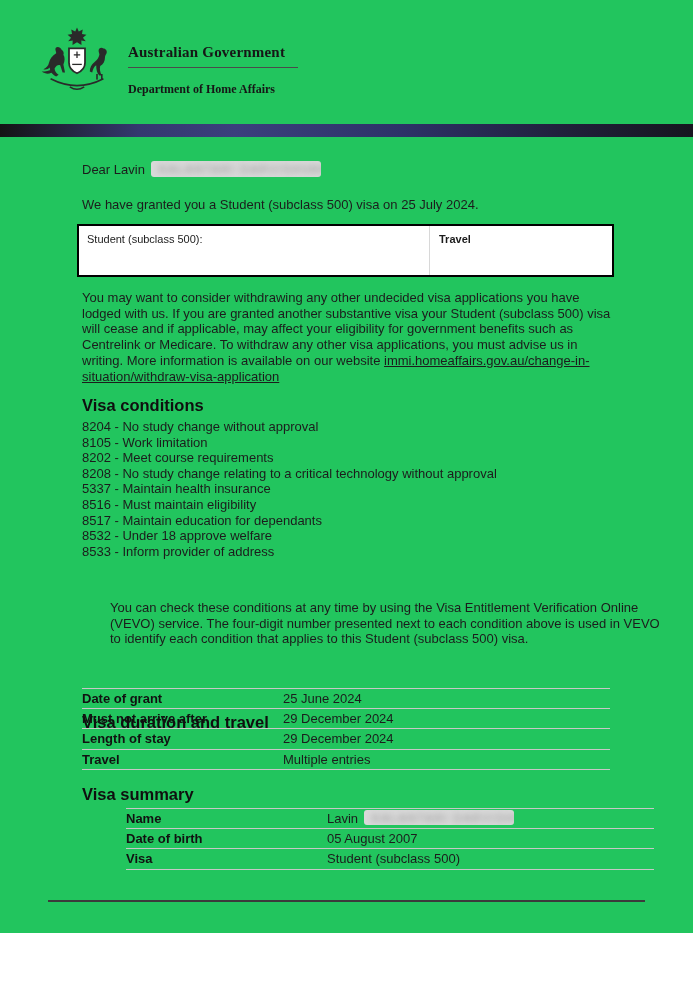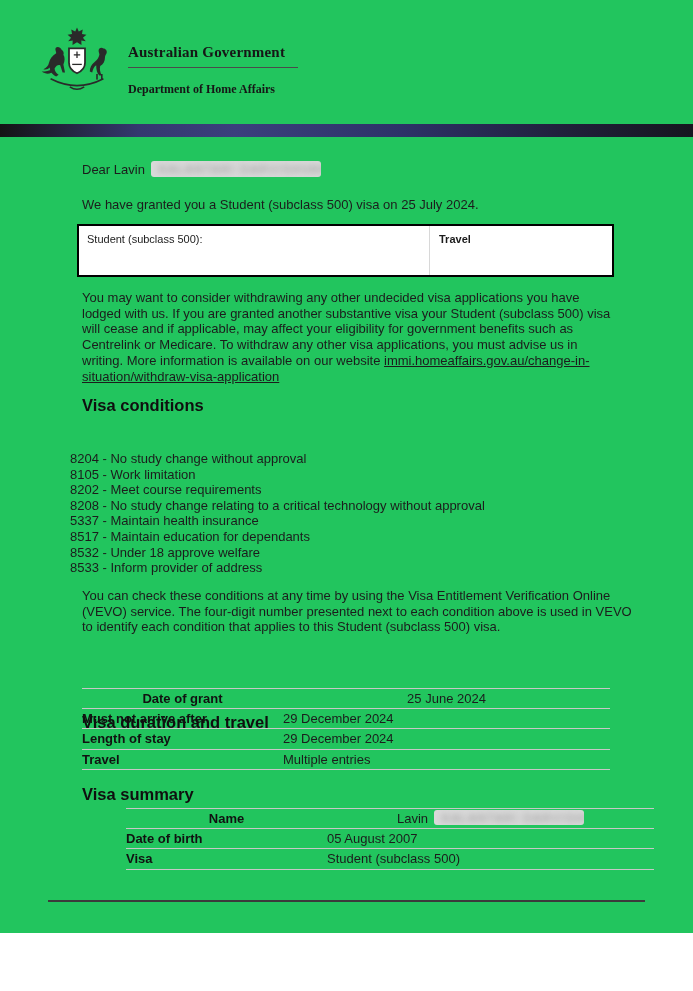--- a/index.html
+++ b/index.html
@@ -17,21 +17,21 @@
     background:linear-gradient(90deg,#141414 0%,#34386f 20%,#3b3f7d 34%,#2d3268 58%,#20203a 82%,#16151f 100%);}
   .band-bottom{position:absolute;left:88px;right:0;top:975px;height:16px;
     background:linear-gradient(90deg,#101020 0%,#1c2a5e 40%,#2e4890 74%,#4568b8 100%);}
 
   
   .txt{position:absolute;left:82px;font-size:13px;line-height:15.7px;color:#1c1c1c;}
   .greeting{top:161px;}
   .intro{top:197px;}
   .para1{top:290px;width:536px;}
   .explain{top:573px;width:560px;}
-  .vevo{top:588px;width:552px;}
+  .vevo{top:600px;width:552px;margin-left:28px;}
   .doclink{text-decoration:underline;color:#1c1c1c;cursor:pointer;}
 
   .blurbox{display:inline-block;background:#d9d9d9;border-radius:3px;height:16px;
            vertical-align:-3px;margin-left:6px;overflow:hidden;white-space:nowrap;}
   .blurbox span{display:inline-block;padding:1px 8px 0;font-size:11.5px;color:#8f8f8f;
                 letter-spacing:1.5px;filter:blur(3px);}
   .blur-greeting{width:170px;}
   .blur-name{width:150px;height:15px;vertical-align:-2px;}
 
   
@@ -42,29 +42,29 @@
   .statusbox .row{position:relative;font-size:11px;line-height:22px;}
   .statusbox .granted{position:absolute;left:352px;top:0;font-weight:700;}
 
   
   .h2{position:absolute;left:82px;font-size:16.5px;font-weight:700;color:#0f0f0f;}
   .h-conditions{top:396px;}
   .h-duration{top:665px;margin-top:48px;}
   .h-summary{top:785px;}
 
   
-  .cond-list{position:absolute;left:70px;top:419px;font-size:13px;line-height:15.6px;margin-top:32px;}
+  .cond-list{position:absolute;left:82px;top:419px;font-size:13px;line-height:15.6px;}
 
   
   .kvtable{position:absolute;left:82px;width:528px;}
   .t-duration{top:688px;}
   .t-summary{top:808px;margin-left:44px;}
   .kvrow{display:flex;height:20.5px;box-sizing:border-box;border-bottom:1px solid #c7c7c7;
          align-items:center;font-size:13px;}
-  .kvrow:first-child{border-top:1px solid #c7c7c7;text-align:center;}
+  .kvrow:first-child{border-top:1px solid #c7c7c7;}
   .kvrow .k{width:201px;font-weight:700;color:#111;}
   .kvrow .v{flex:1;}
 
   .foot-rule{position:absolute;left:48px;top:900px;width:597px;height:2px;background:#3b3b3b;}
 </style>
 </head>
 <body>
 
 <div class="page">
 
@@ -114,20 +114,21 @@
     <span>You may want to consider withdrawing any other undecided visa applications you have lodged with us. If you are granted another substantive visa your Student (subclass 500) visa will cease and if applicable, may affect your eligibility for government benefits such as Centrelink or Medicare. To withdraw any other visa applications, you must advise us in writing. More information is available on our website </span><span class="doclink">immi.homeaffairs.gov.au/change-in-situation/withdraw-visa-application</span>
   </div>
 
   <div class="h2 h-conditions">Visa conditions</div>
   <div class="cond-list">
     <div>8204 - No study change without approval</div>
     <div>8105 - Work limitation</div>
     <div>8202 - Meet course requirements</div>
     <div>8208 - No study change relating to a critical technology without approval</div>
     <div>5337 - Maintain health insurance</div>
+    <div>8516 - Must maintain eligibility</div>
     <div>8517 - Maintain education for dependants</div>
     <div>8532 - Under 18 approve welfare</div>
     <div>8533 - Inform provider of address</div>
   </div>
 
   <div class="txt vevo">You can check these conditions at any time by using the Visa Entitlement Verification Online (VEVO) service. The four-digit number presented next to each condition above is used in VEVO to identify each condition that applies to this Student (subclass 500) visa.</div>
 
   <div class="h2 h-duration">Visa duration and travel</div>
   <div class="kvtable t-duration">
     <div class="kvrow">

